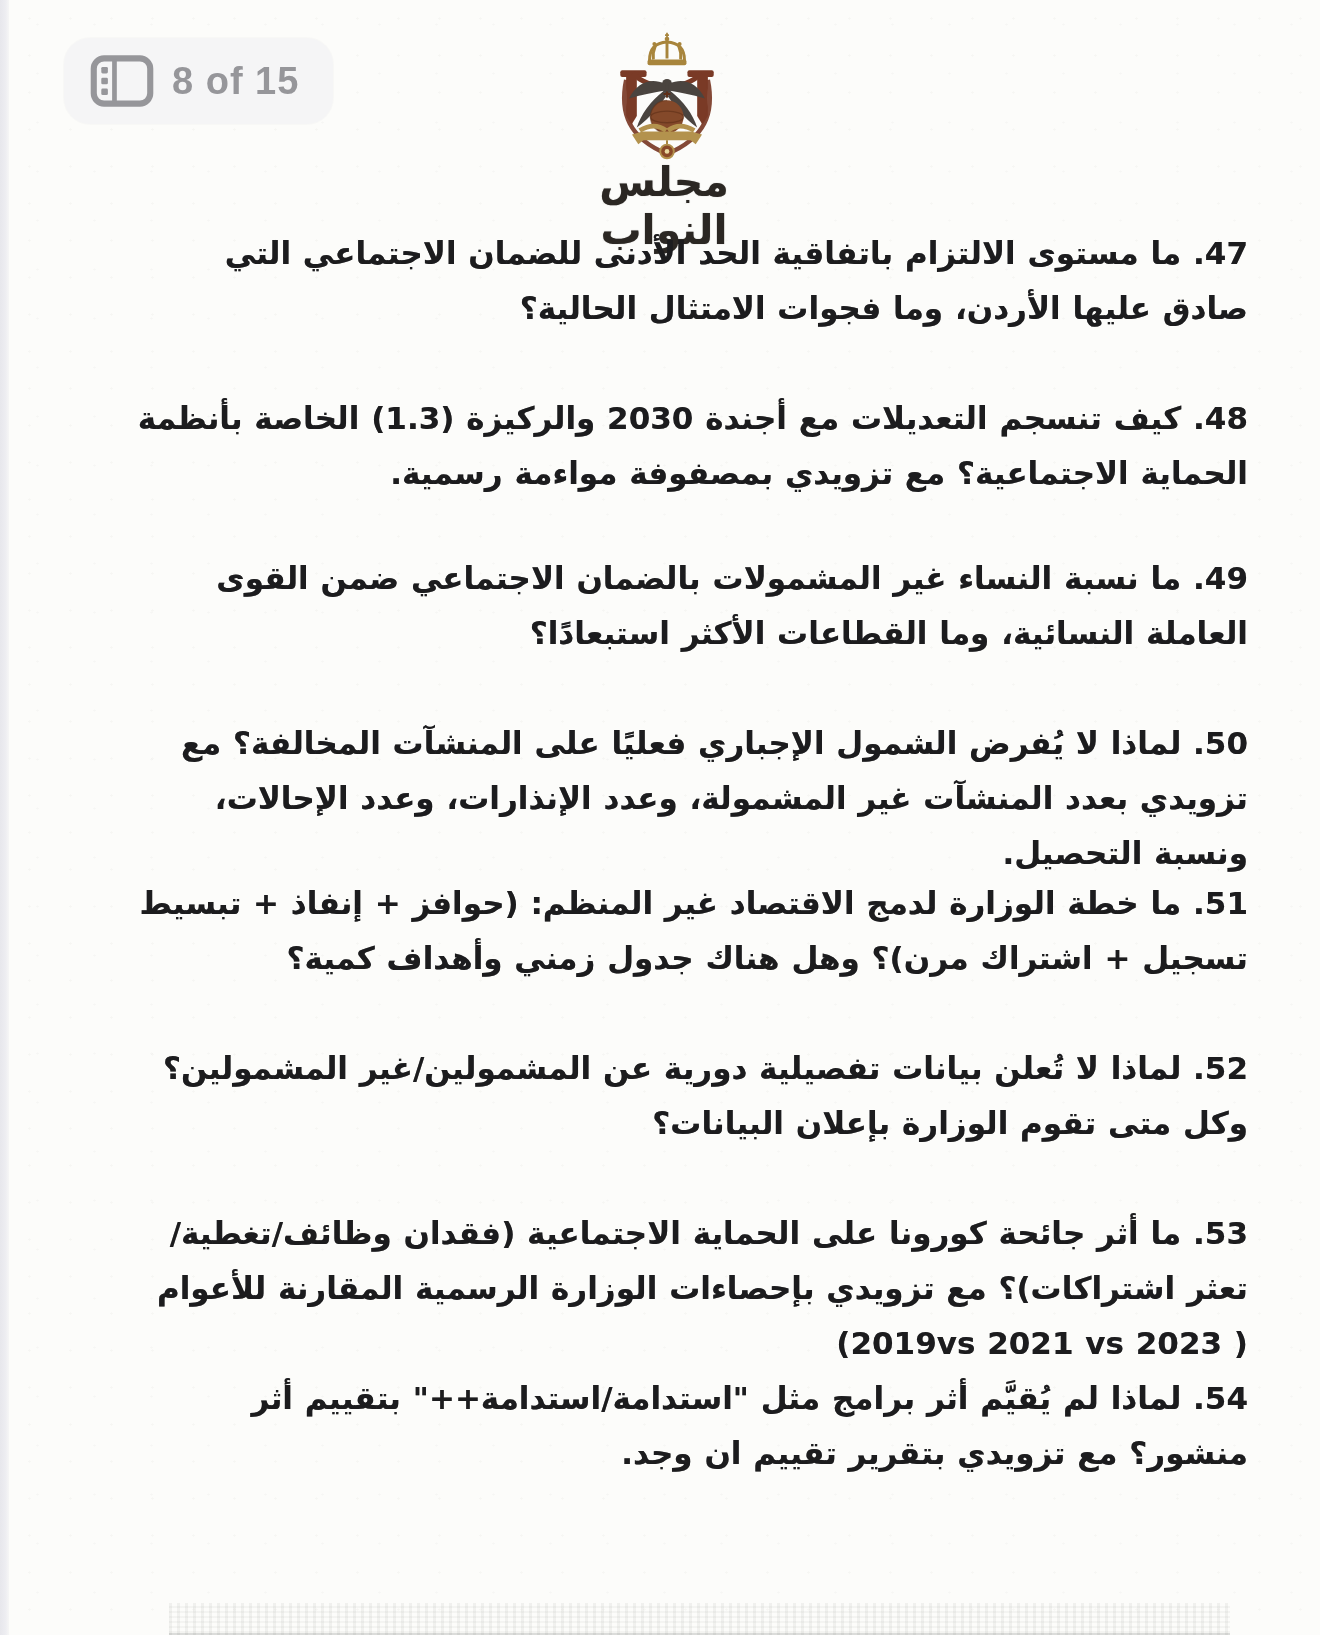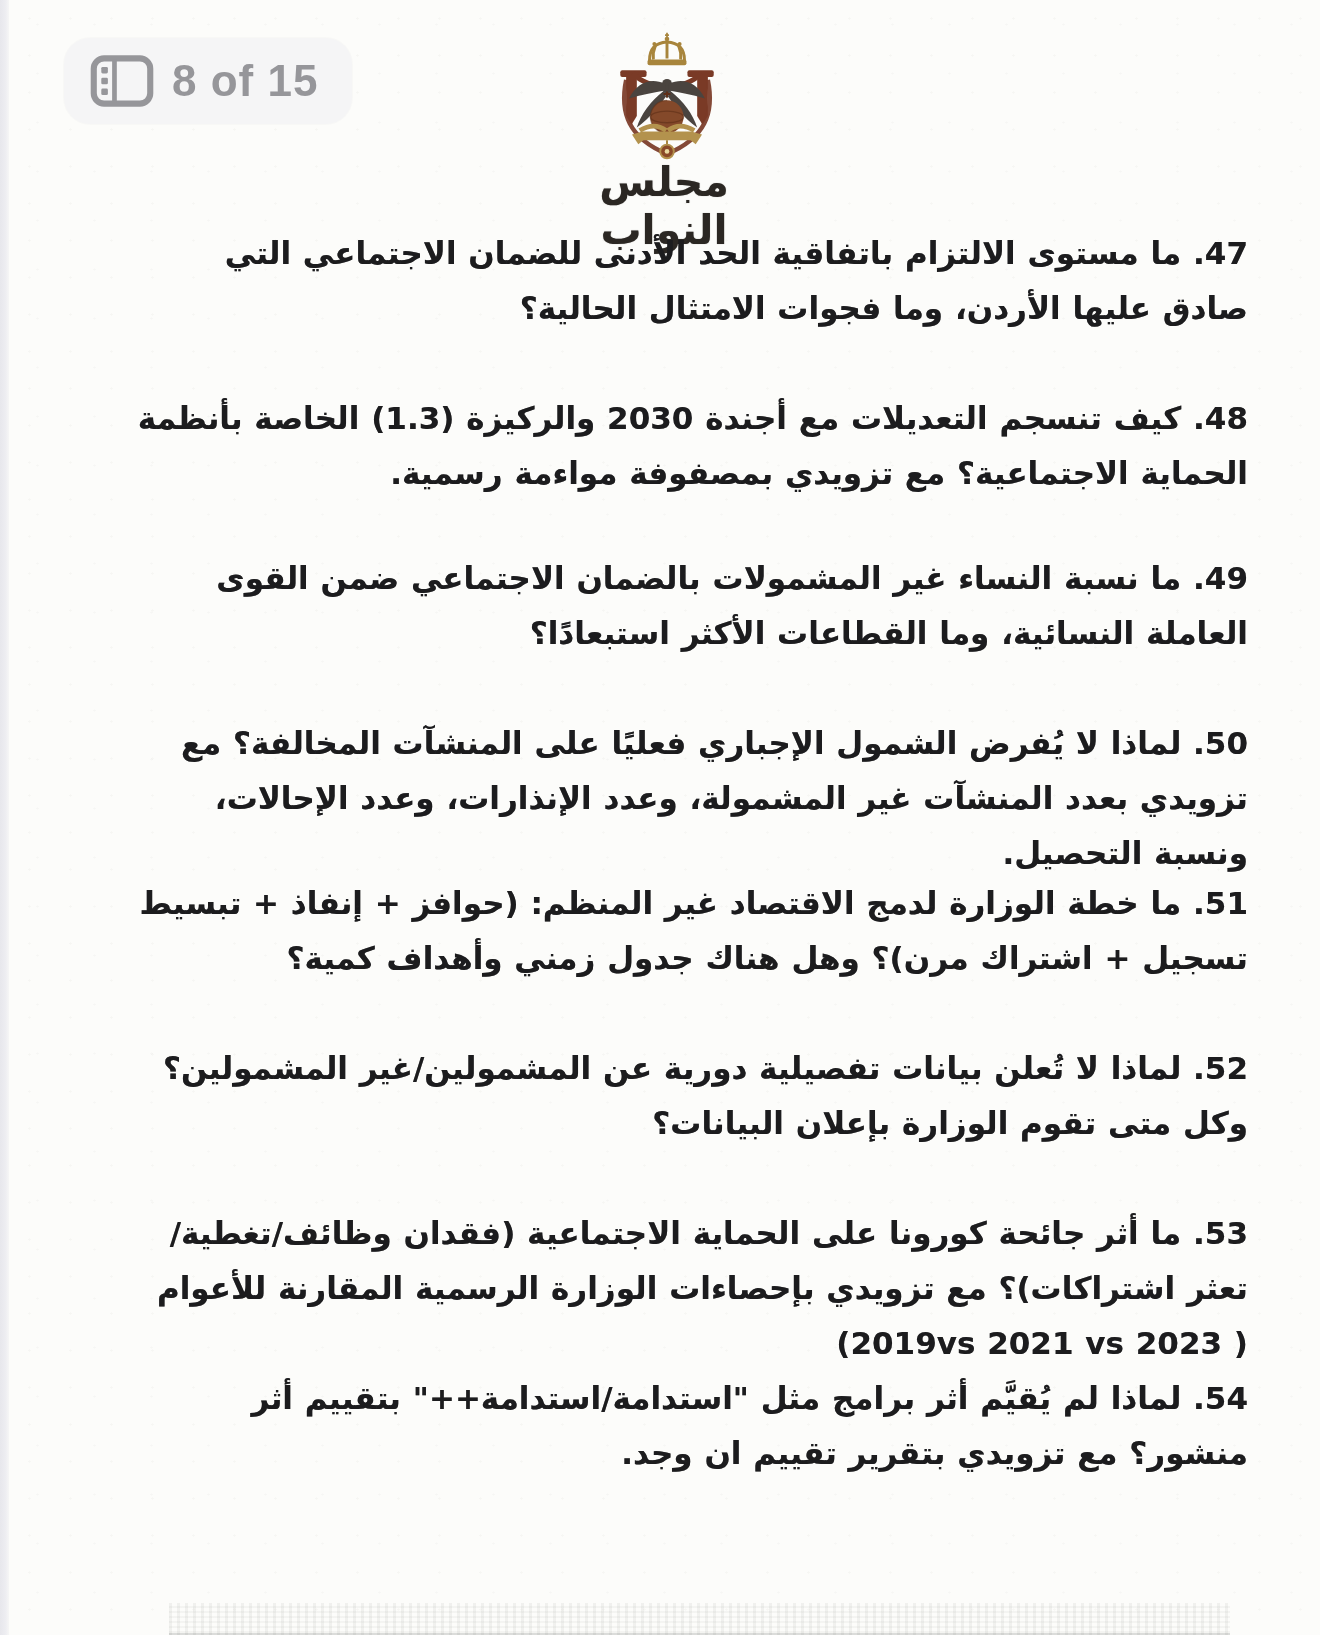--- a/index.html
+++ b/index.html
@@ -36,21 +36,21 @@
   .page-badge{
     position:absolute;left:64px;top:38px;height:86px;
     display:flex;align-items:center;gap:18px;
     padding:0 34px 0 26px;
     background:#f5f5f6;border-radius:26px;
     box-shadow:0 0 0 1px rgba(0,0,0,0.015);
     color:#8e8e93;z-index:5;cursor:default;
   }
   .page-badge .label{
     font-family:"Liberation Sans",sans-serif;
-    font-size:44px;font-weight:700;letter-spacing:1px;color:#96969a;
+    font-size:38px;font-weight:700;letter-spacing:1px;color:#96969a;
   }
   .page-badge svg{display:block;}
   
   .emblem{position:absolute;left:585px;top:28px;width:146px;height:134px;}
   .calligraphy{
     position:absolute;left:545px;top:158px;width:220px;
     text-align:center;
     font-size:41px;font-weight:700;color:#2b2723;
     direction:rtl;
     text-shadow:0 0 1px rgba(43,39,35,.4);

